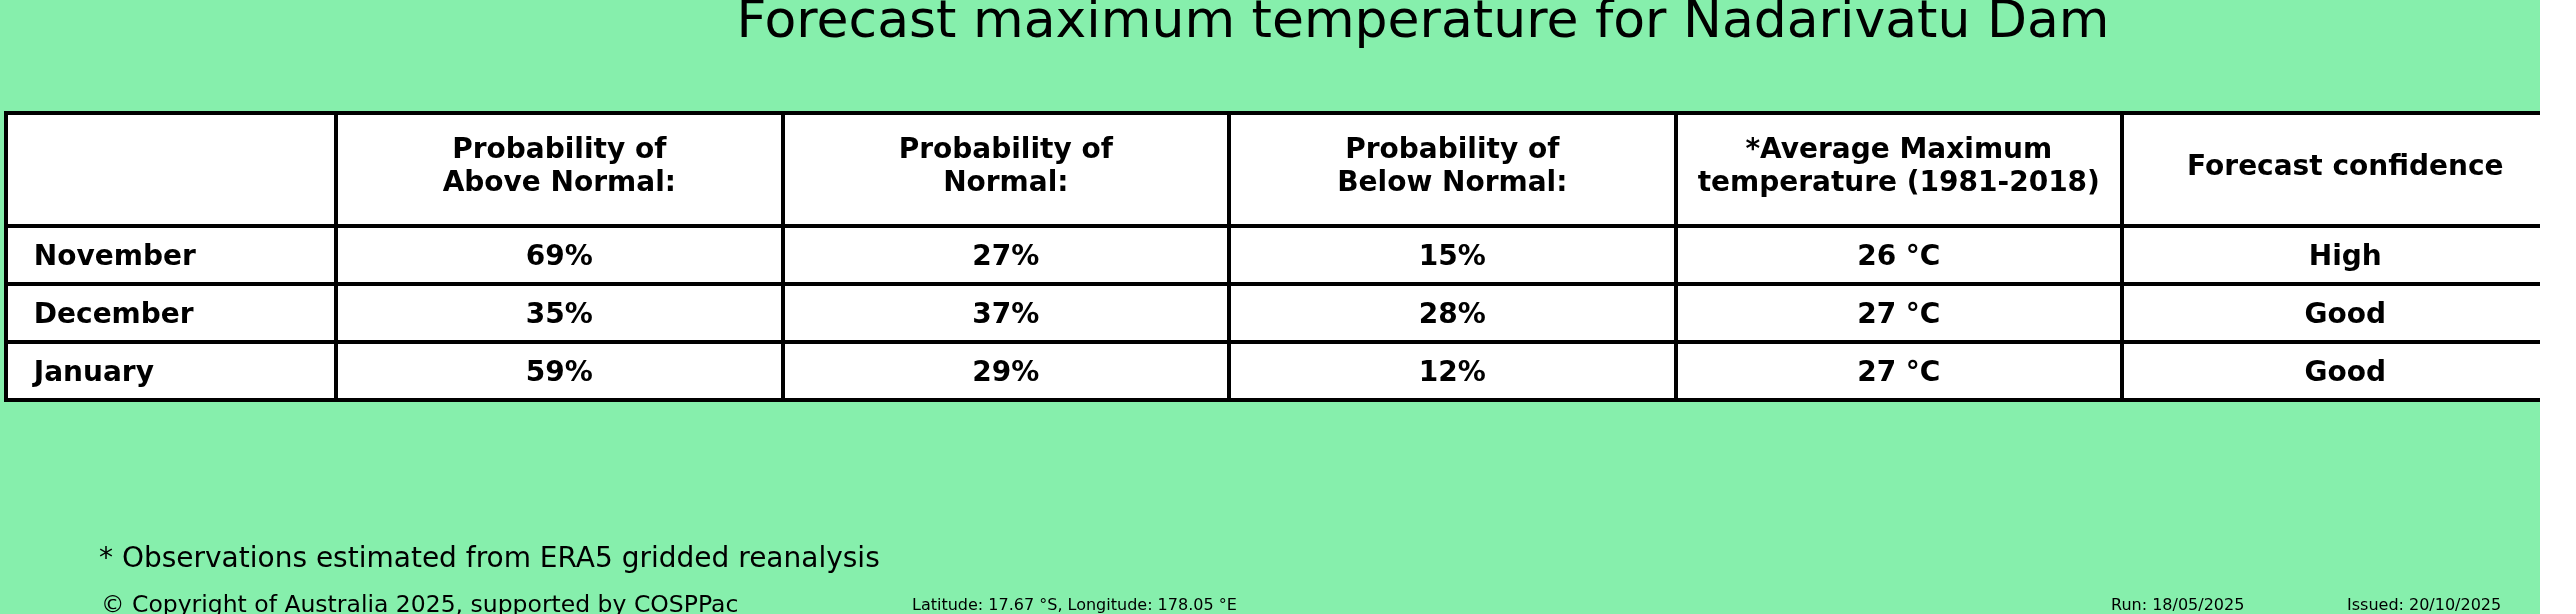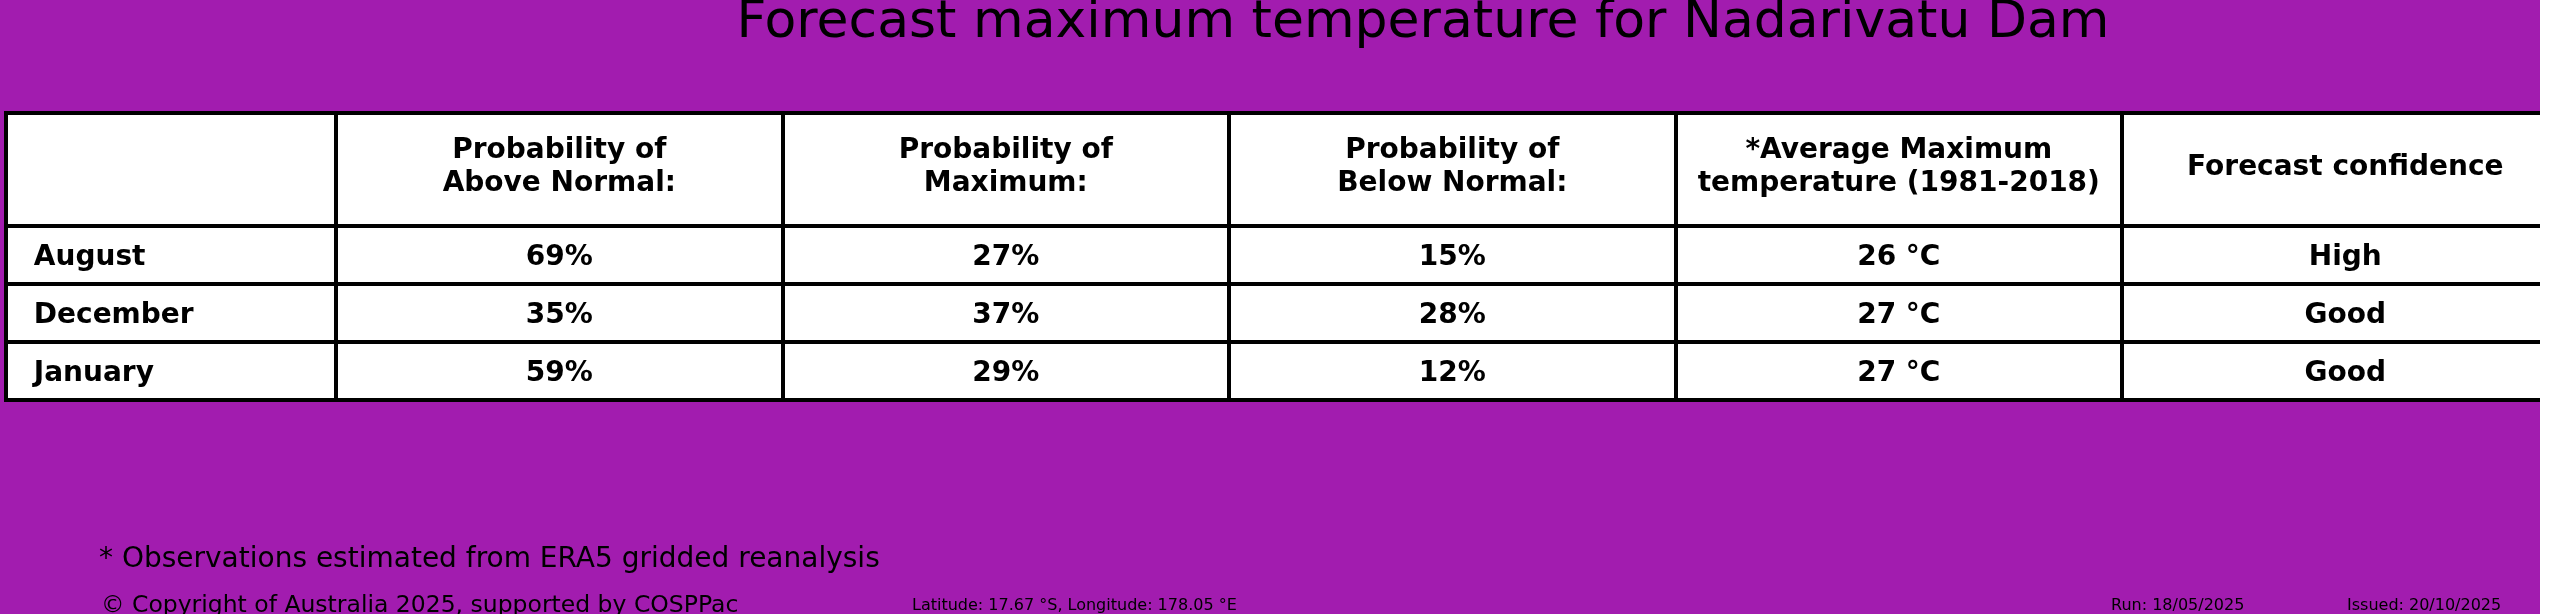--- a/index.html
+++ b/index.html
@@ -1,20 +1,20 @@
 <!DOCTYPE html>
 <html style="font-size:15px"><head>
 <meta charset="utf-8">
 <style>
   html, body { margin: 0; padding: 0; background: #ffffff; }
   .canvas {
     position: relative;
     width: 2540px;
     height: 614px;
-    background: #a21caf;
+    background: #86efac;
     color: #000000;
     font-family: "DejaVu Sans", sans-serif;
     overflow: hidden;
   }
   .title {
     position: absolute;
     top: -7.5px;
     left: 1423px;
     transform: translateX(-50%);
     font-size: 52px;
@@ -85,38 +85,38 @@
     </colgroup>
     <tbody>
       <tr class="header-row">
         <td class="corner"></td>
         <th class="hdr">
           <div>Probability of</div>
           <div>Above Normal:</div>
         </th>
         <th class="hdr">
           <div>Probability of</div>
-          <div>Maximum:</div>
+          <div>Normal:</div>
         </th>
         <th class="hdr">
           <div>Probability of</div>
           <div>Below Normal:</div>
         </th>
         <th class="hdr">
           <div>*Average Maximum</div>
           <div>temperature (1981-2018)</div>
         </th>
         <th class="hdr">
           <div>Forecast confidence</div>
           <div></div>
         </th>
       </tr>
 
       <tr class="data-row">
-        <td class="rowlabel">August</td>
+        <td class="rowlabel">November</td>
         <td class="cell">69%</td>
         <td class="cell">27%</td>
         <td class="cell">15%</td>
         <td class="cell">26 °C</td>
         <td class="cell">High</td>
       </tr>
 
       <tr class="data-row">
         <td class="rowlabel">December</td>
         <td class="cell">35%</td>

